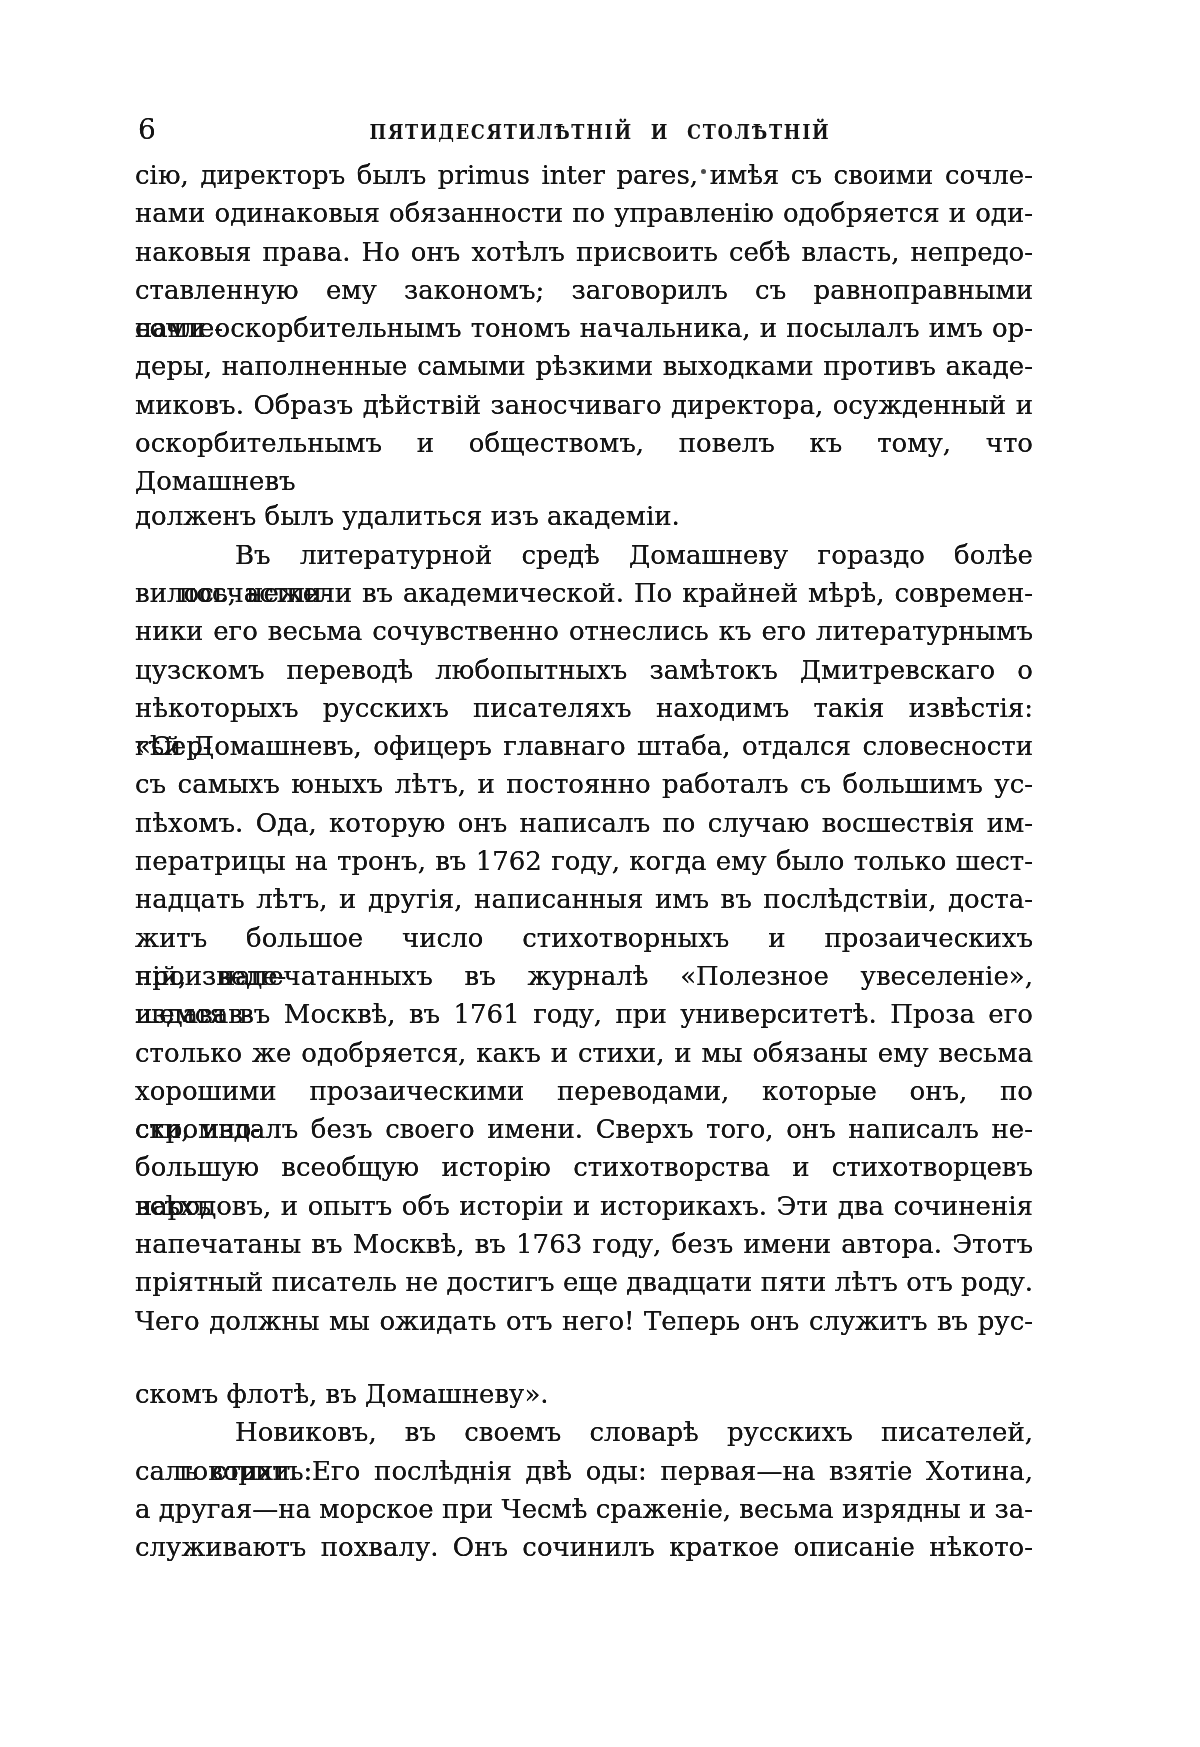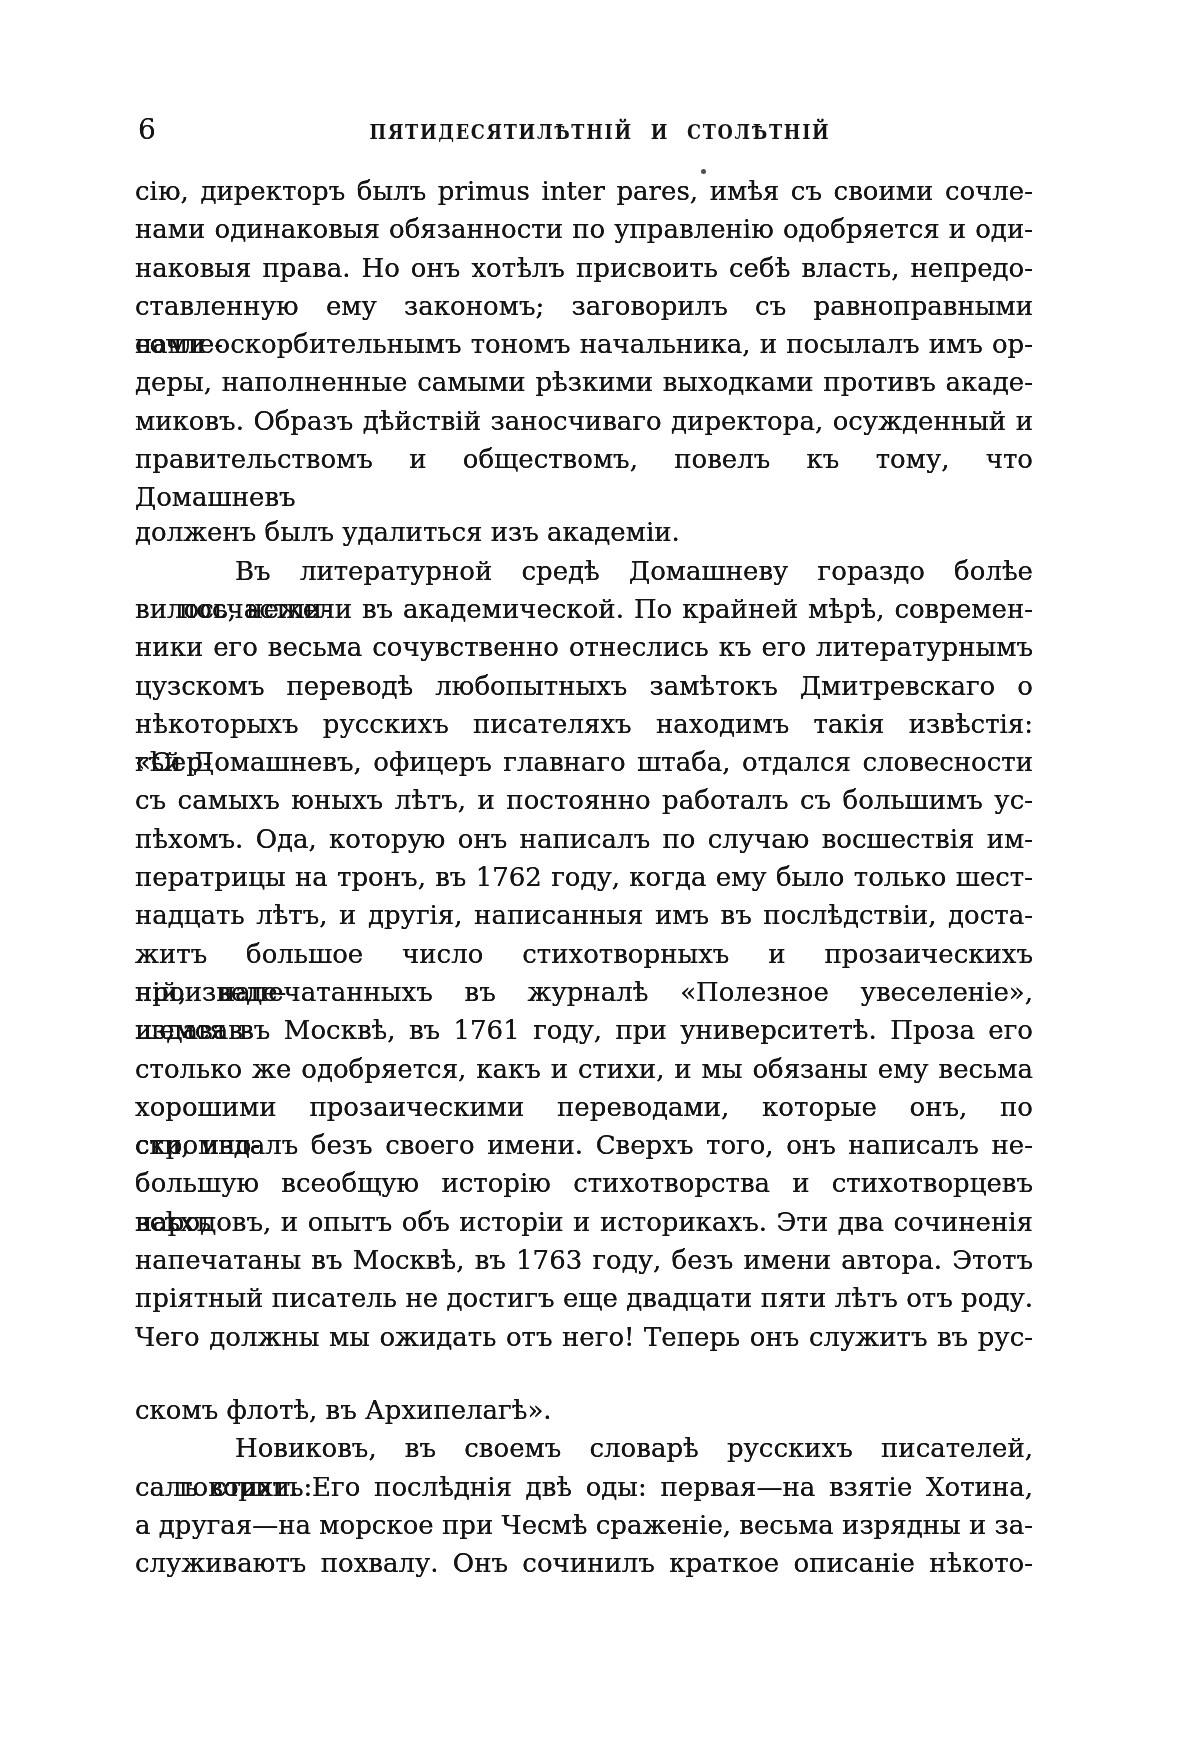--- a/index.html
+++ b/index.html
@@ -46,21 +46,21 @@
     width: 5px;
     height: 5px;
     border-radius: 50%;
     background: #2f2f2f;
     opacity: 0.85;
   }
   
   .textblock {
     position: absolute;
     left: 135px;
-    top: 172px;
+    top: 156px;
     width: 898px;
     font-size: 26px;
     line-height: 38.3px;
     text-shadow: 0 0 0.5px currentColor; 
   }
   .para { margin: 0; padding: 0; }
   .line {
     height: 38.3px;
     text-align: justify;
     text-align-last: justify;
@@ -87,21 +87,21 @@
   <div class="textblock">
 
     <div class="para">
       <div class="line">сію, директоръ былъ primus inter pares, имѣя съ своими сочле-</div>
       <div class="line">нами одинаковыя обязанности по управленію одобряется и оди-</div>
       <div class="line">наковыя права. Но онъ хотѣлъ присвоить себѣ власть, непредо-</div>
       <div class="line">ставленную ему закономъ; заговорилъ съ равноправными сочле-</div>
       <div class="line">нами оскорбительнымъ тономъ начальника, и посылалъ имъ ор-</div>
       <div class="line">деры, наполненные самыми рѣзкими выходками противъ акаде-</div>
       <div class="line">миковъ. Образъ дѣйствій заносчиваго директора, осужденный и</div>
-      <div class="line">правительствомъ и обществомъ, повелъ къ тому, что Домашневъ</div>
+      <div class="line">оскорбительнымъ и обществомъ, повелъ къ тому, что Домашневъ</div>
       <div class="line end">долженъ былъ удалиться изъ академіи.</div>
     </div>
 
     <div class="para indent">
       <div class="line">Въ литературной средѣ Домашневу гораздо болѣе посчастли-</div>
       <div class="line">вилось, нежели въ академической. По крайней мѣрѣ, современ-</div>
       <div class="line">ники его весьма сочувственно отнеслись къ его литературнымъ</div>
       <div class="line">цузскомъ переводѣ любопытныхъ замѣтокъ Дмитревскаго о</div>
       <div class="line">нѣкоторыхъ русскихъ писателяхъ находимъ такія извѣстія: «Сер-</div>
       <div class="line">гѣй Домашневъ, офицеръ главнаго штаба, отдался словесности</div>
@@ -113,21 +113,21 @@
       <div class="line">ній, напечатанныхъ въ журналѣ «Полезное увеселеніе», издавав-</div>
       <div class="line">шемся въ Москвѣ, въ 1761 году, при университетѣ. Проза его</div>
       <div class="line">столько же одобряется, какъ и стихи, и мы обязаны ему весьма</div>
       <div class="line">хорошими прозаическими переводами, которые онъ, по скромно-</div>
       <div class="line">сти, издалъ безъ своего имени. Сверхъ того, онъ написалъ не-</div>
       <div class="line">большую всеобщую исторію стихотворства и стихотворцевъ всѣхъ</div>
       <div class="line">народовъ, и опытъ объ исторіи и историкахъ. Эти два сочиненія</div>
       <div class="line">напечатаны въ Москвѣ, въ 1763 году, безъ имени автора. Этотъ</div>
       <div class="line">пріятный писатель не достигъ еще двадцати пяти лѣтъ отъ роду.</div>
       <div class="line">Чего должны мы ожидать отъ него! Теперь онъ служитъ въ рус-</div>
-      <div class="line end">скомъ флотѣ, въ Архипелагѣ».</div>
+      <div class="line end">скомъ флотѣ, въ Домашневу».</div>
     </div>
 
     <div class="para indent">
       <div class="line">Новиковъ, въ своемъ словарѣ русскихъ писателей, говоритъ:</div>
       <div class="line">салъ стихи. Его послѣднія двѣ оды: первая—на взятіе Хотина,</div>
       <div class="line">а другая—на морское при Чесмѣ сраженіе, весьма изрядны и за-</div>
       <div class="line">служиваютъ похвалу. Онъ сочинилъ краткое описаніе нѣкото-</div>
     </div>
 
   </div>

